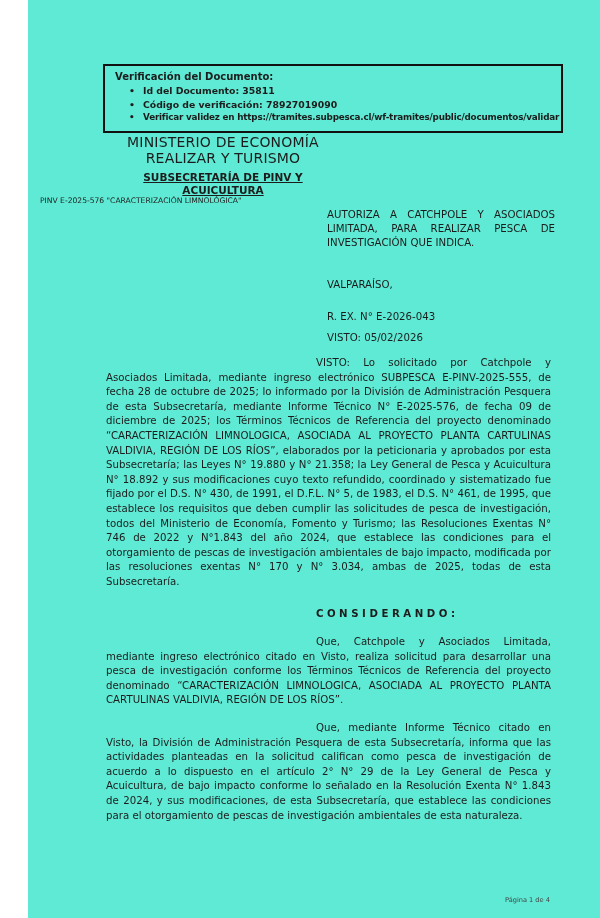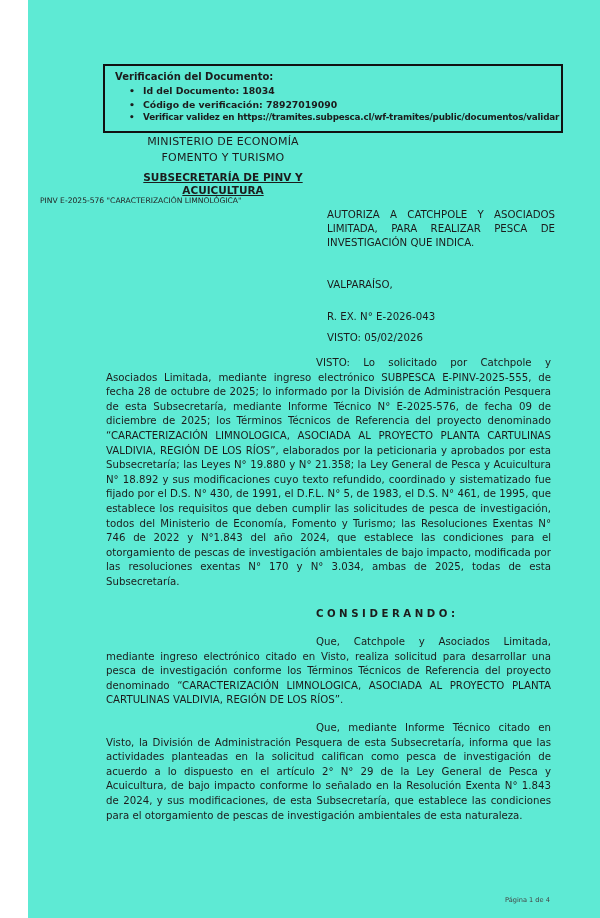--- a/index.html
+++ b/index.html
@@ -17,21 +17,21 @@
     border: 2px solid #111; padding: 5px 10px 6px 10px;
   }
   .verify-title { font-size: 10px; font-weight: bold; margin-bottom: 2px; }
   .verify-list { margin: 0; padding: 0; list-style: none; }
   .verify-list li { font-size: 9.3px; font-weight: bold; padding-left: 28px; line-height: 13.5px; position: relative; }
   .verify-list li .bullet { position: absolute; left: 14px; top: 0; }
   .verify-list li.url-item { font-size: 8.8px; letter-spacing: -0.2px; white-space: nowrap; }
 
   
   .letterhead { position: absolute; left: 40px; top: 134px; width: 310px; text-align: center; }
-  .ministry-line { font-size: 11px; line-height: 16px; letter-spacing: 0.2px; }
+  .ministry-line { font-size: 14px; line-height: 16px; letter-spacing: 0.2px; }
   .subsecretaria { margin-top: 5px; font-weight: bold; font-size: 10.5px; line-height: 13px; }
   .subsecretaria div { text-decoration: underline; }
 
   .pinv-ref { position: absolute; left: 12px; top: 196px; font-size: 7.6px; color: #222; }
 
   
   .title-block { position: absolute; left: 299px; top: 208px; width: 228px; }
   .subject { font-size: 10.2px; line-height: 14px; text-align: justify; }
   .city { margin-top: 29px; font-size: 10.2px; }
   .res-line { margin-top: 21px; font-size: 10.2px; }
@@ -53,36 +53,36 @@
 </head>
 <body>
 
 <div class="page">
 
   <div class="verify-box">
     <div class="verify-title">Verificación del Documento:</div>
     <ul class="verify-list">
       <li>
         <span class="bullet">•</span>
-        <span>Id del Documento: 18034</span>
+        <span>Id del Documento: 35811</span>
       </li>
       <li>
         <span class="bullet">•</span>
         <span>Código de verificación: 78927019090</span>
       </li>
       <li class="url-item">
         <span class="bullet">•</span>
         <span>Verificar validez en https://tramites.subpesca.cl/wf-tramites/public/documentos/validar</span>
       </li>
     </ul>
   </div>
 
   <div class="letterhead">
     <div class="ministry-line">MINISTERIO DE ECONOMÍA</div>
-    <div class="ministry-line">FOMENTO Y TURISMO</div>
+    <div class="ministry-line">REALIZAR Y TURISMO</div>
     <div class="subsecretaria">
       <div>SUBSECRETARÍA DE PINV Y</div>
       <div>ACUICULTURA</div>
     </div>
   </div>
 
   <div class="pinv-ref">PINV E-2025-576 "CARACTERIZACIÓN LIMNOLÓGICA"</div>
 
   <div class="title-block">
     <div class="subject">AUTORIZA A CATCHPOLE Y ASOCIADOS LIMITADA, PARA REALIZAR PESCA DE INVESTIGACIÓN QUE INDICA.</div>

